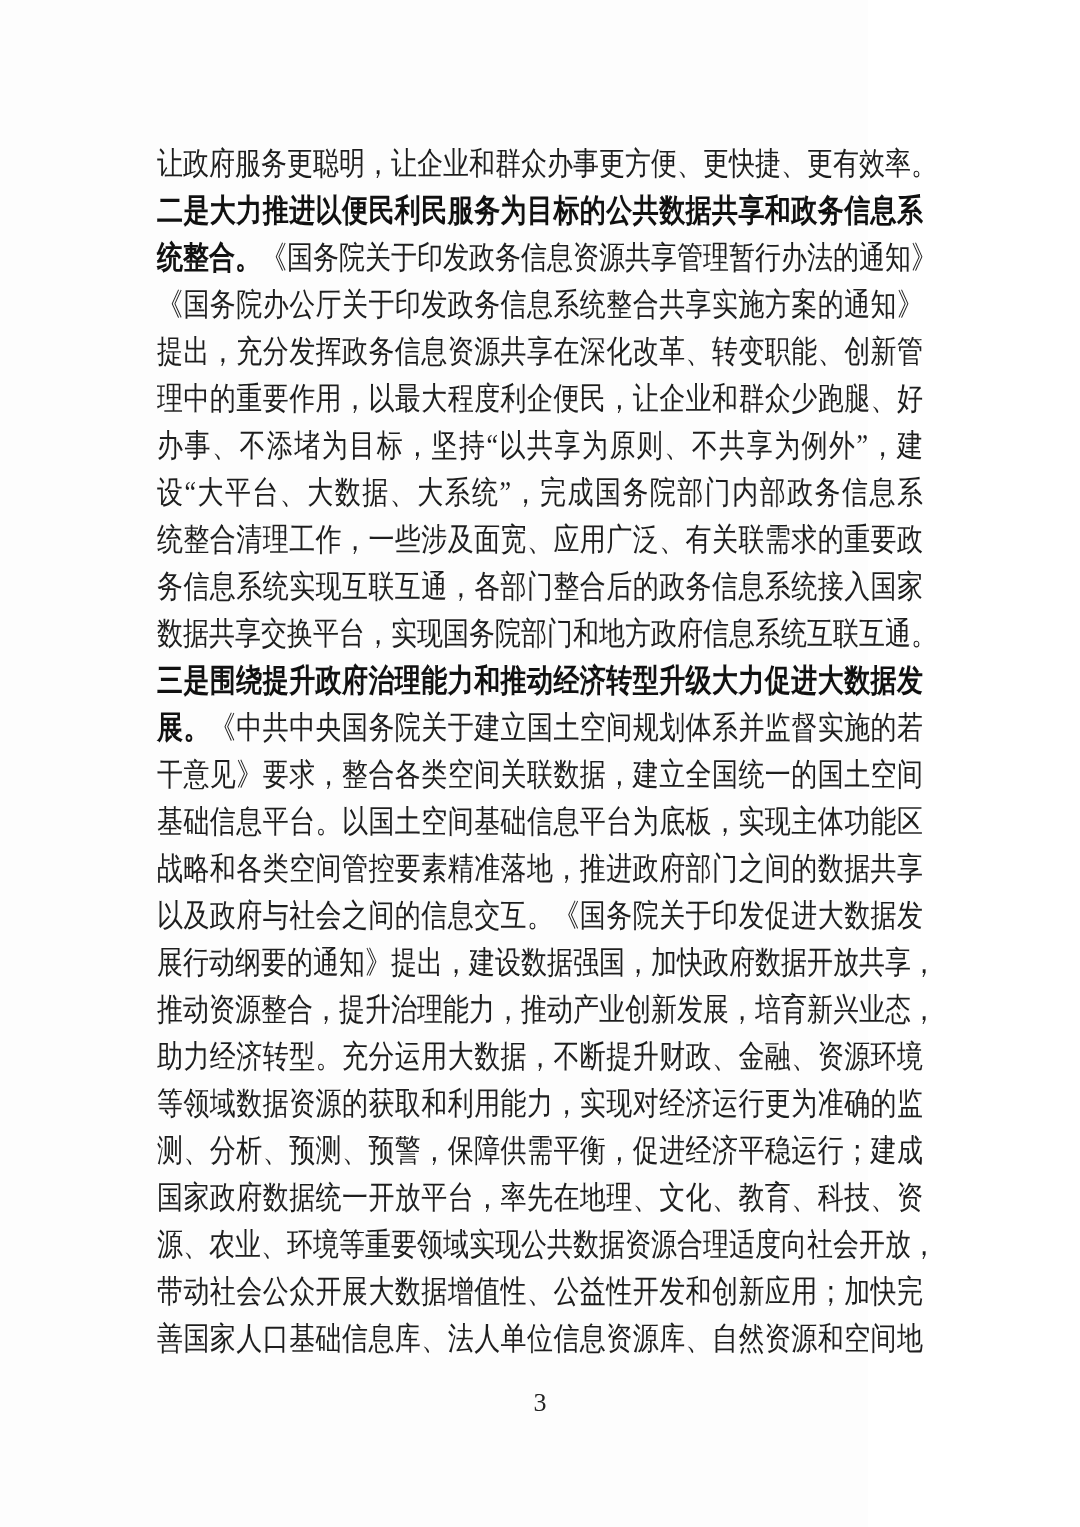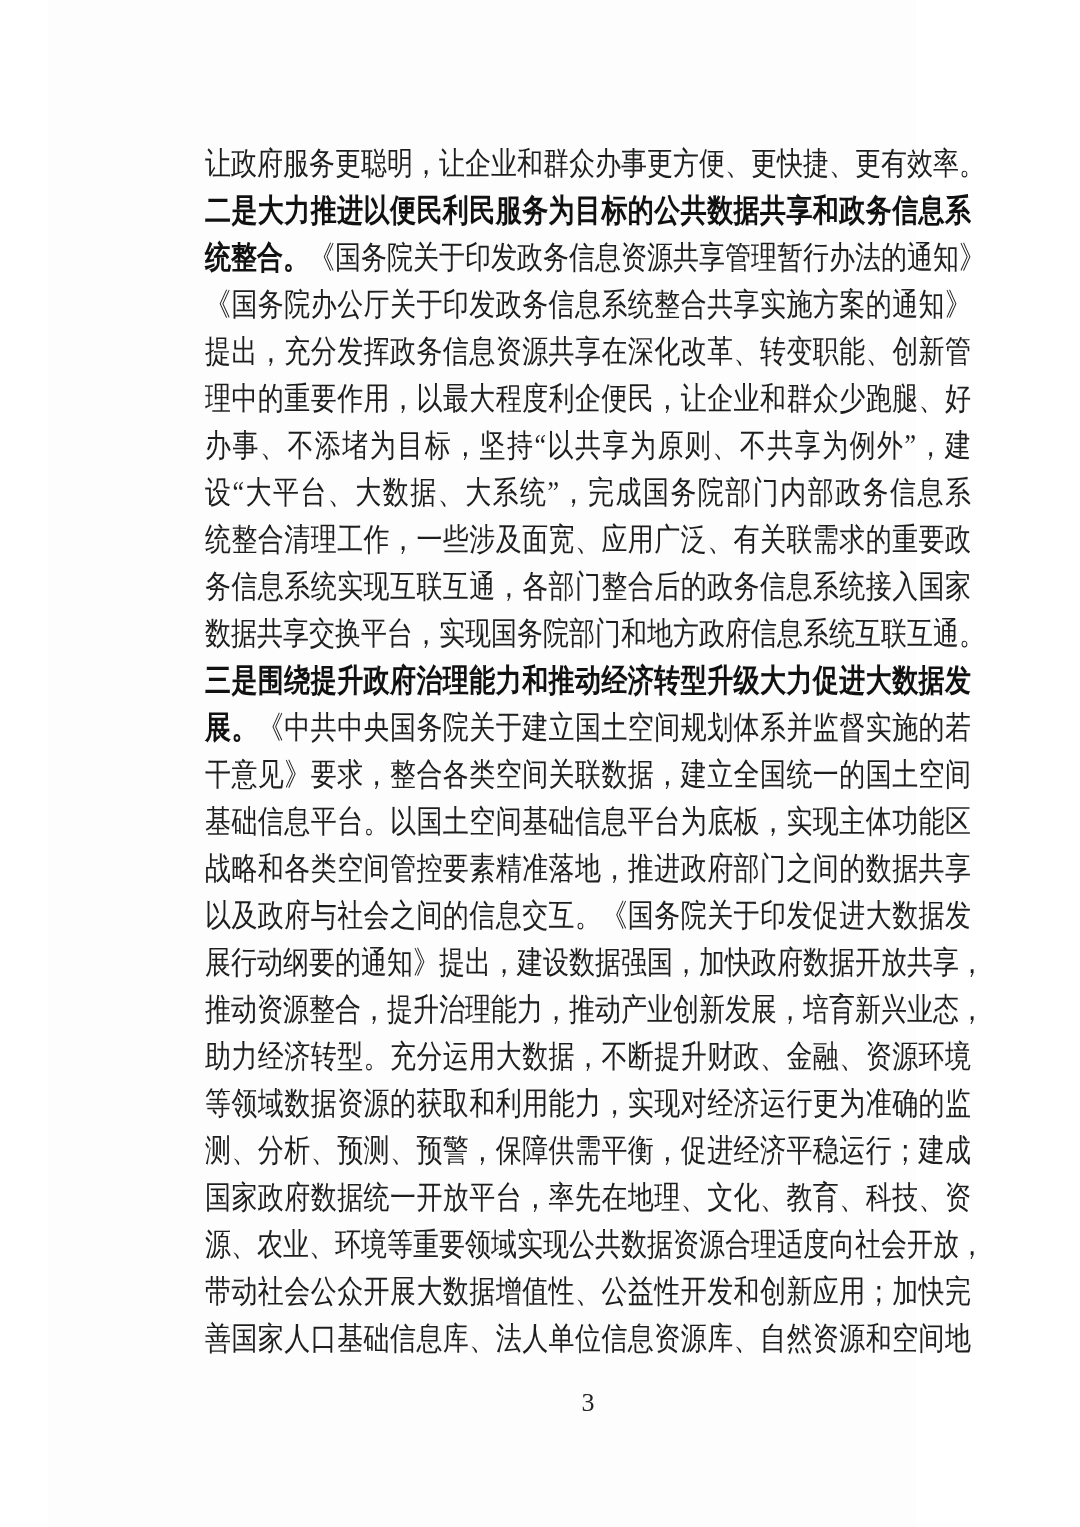--- a/index.html
+++ b/index.html
@@ -13,21 +13,20 @@
     position: relative;
     overflow: hidden;
     font-family: "Liberation Serif", serif;
   }
   .page {
     position: absolute;
     left: 0; top: 0;
     width: 868px;
     height: 1527px;
     background: #fdfdfd;
-    margin-left: 48px;
   }
   .text-block {
     position: absolute;
     left: 157px;
     top: 140px;
     width: 766px;
   }
   .line {
     height: 47px;
     line-height: 47px;

